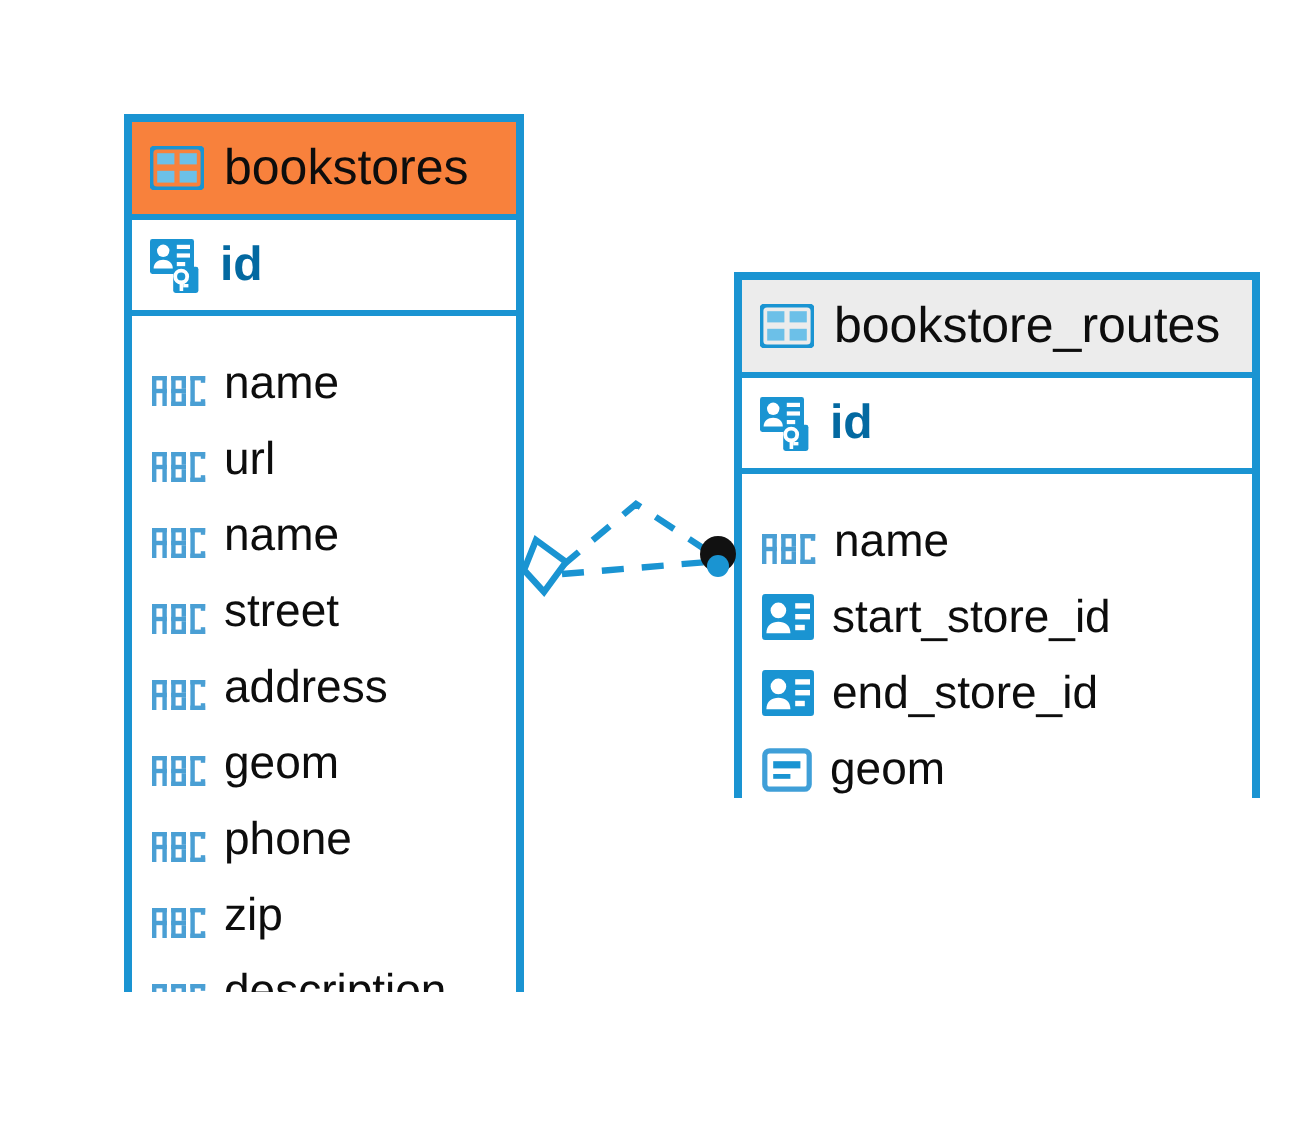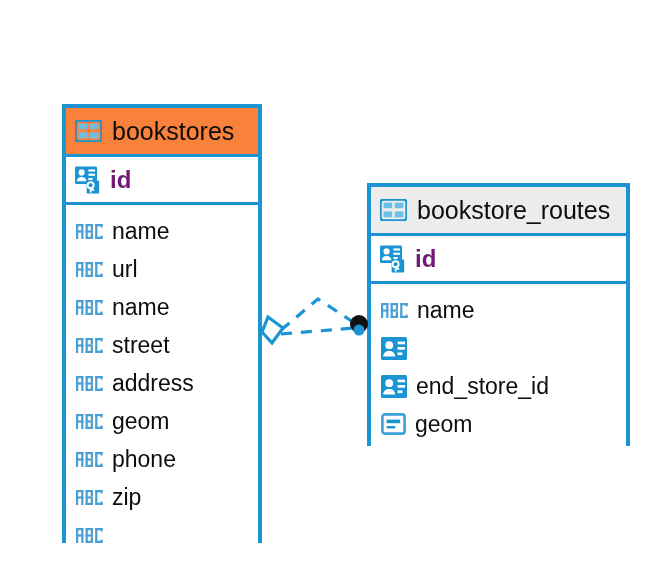--- a/index.html
+++ b/index.html
@@ -10,21 +10,20 @@
   body {
     font-family: "Liberation Sans", sans-serif;
     -webkit-font-smoothing: antialiased;
   }
   #canvas {
     position: relative;
     width: 654px;
     height: 496px;
     background: #ffffff;
     overflow: hidden;
-    margin-top: 47px;
   }
 
   
   .entity {
     position: absolute;
     box-sizing: border-box;
     border: 4px solid #1a94d2;
     background: #ffffff;
   }
 
@@ -55,33 +54,33 @@
     display: flex;
     align-items: center;
     height: 48px;
     padding: 0 10px 0 9px;
     background: #ffffff;
     border-bottom: 3px solid #1a94d2;
   }
   .pk-label {
     font-size: 24px;
     font-weight: bold;
-    color: #701a75;
+    color: #0369a1;
     line-height: 1;
     margin-left: 8px;
   }
 
   .field-list {
     padding: 7px 0 8px 0;
     background: #ffffff;
   }
   .field-row {
     box-sizing: border-box;
     display: flex;
-    align-items: center;
+    align-items: flex-end;
     height: 38px;
     padding: 0 12px 0 10px;
   }
   .field-label {
     font-size: 23px;
     color: #0d0d0d;
     line-height: 1;
     margin-left: 9px;
     white-space: nowrap;
   }
@@ -331,20 +330,21 @@
               <rect x="9.6" y="6.4" width="7.4" height="2.2"></rect>
               <rect x="14.8" y="8.6" width="2.2" height="6.4"></rect>
               <rect x="9.6" y="12.8" width="7.4" height="2.2"></rect>
               <rect x="19.2" y="0" width="2.2" height="15"></rect>
               <rect x="19.2" y="0" width="7.4" height="2.2"></rect>
               <rect x="24.4" y="0" width="2.2" height="3.4"></rect>
               <rect x="19.2" y="12.8" width="7.4" height="2.2"></rect>
               <rect x="24.4" y="11.6" width="2.2" height="3.4"></rect>
             </g>
           </svg>
+          <span class="field-label">description</span>
         </div>
         <div class="field-row">
           <svg class="ico ico-geom" viewBox="0 0 25 22">
             <rect x="1.4" y="1.4" width="22.2" height="19.2" rx="2.4" fill="#ffffff" stroke="#3f9fd8" stroke-width="2.6"></rect>
             <rect x="5.6" y="6.6" width="13.6" height="3.6" fill="#1a94d2"></rect>
             <rect x="5.6" y="13.0" width="8.6" height="2.4" fill="#1a94d2"></rect>
           </svg>
           <span class="field-label">geom</span>
         </div>
       </div>
@@ -404,20 +404,21 @@
         </div>
         <div class="field-row">
           <svg class="ico ico-fk" viewBox="0 0 26 23">
             <rect x="0" y="0" width="26" height="23" rx="1.6" fill="#1a94d2"></rect>
             <circle cx="8.2" cy="8.2" r="3.9" fill="#ffffff"></circle>
             <path d="M2.2 19.6c0-3.9 2.8-5.7 6-5.7s6 1.8 6 5.7z" fill="#ffffff"></path>
             <rect x="16.6" y="4.6" width="7.4" height="2.7" fill="#ffffff"></rect>
             <rect x="16.6" y="10.0" width="7.4" height="2.7" fill="#ffffff"></rect>
             <rect x="16.6" y="15.4" width="4.8" height="2.7" fill="#ffffff"></rect>
           </svg>
+          <span class="field-label">start_store_id</span>
         </div>
         <div class="field-row">
           <svg class="ico ico-fk" viewBox="0 0 26 23">
             <rect x="0" y="0" width="26" height="23" rx="1.6" fill="#1a94d2"></rect>
             <circle cx="8.2" cy="8.2" r="3.9" fill="#ffffff"></circle>
             <path d="M2.2 19.6c0-3.9 2.8-5.7 6-5.7s6 1.8 6 5.7z" fill="#ffffff"></path>
             <rect x="16.6" y="4.6" width="7.4" height="2.7" fill="#ffffff"></rect>
             <rect x="16.6" y="10.0" width="7.4" height="2.7" fill="#ffffff"></rect>
             <rect x="16.6" y="15.4" width="4.8" height="2.7" fill="#ffffff"></rect>
           </svg>

